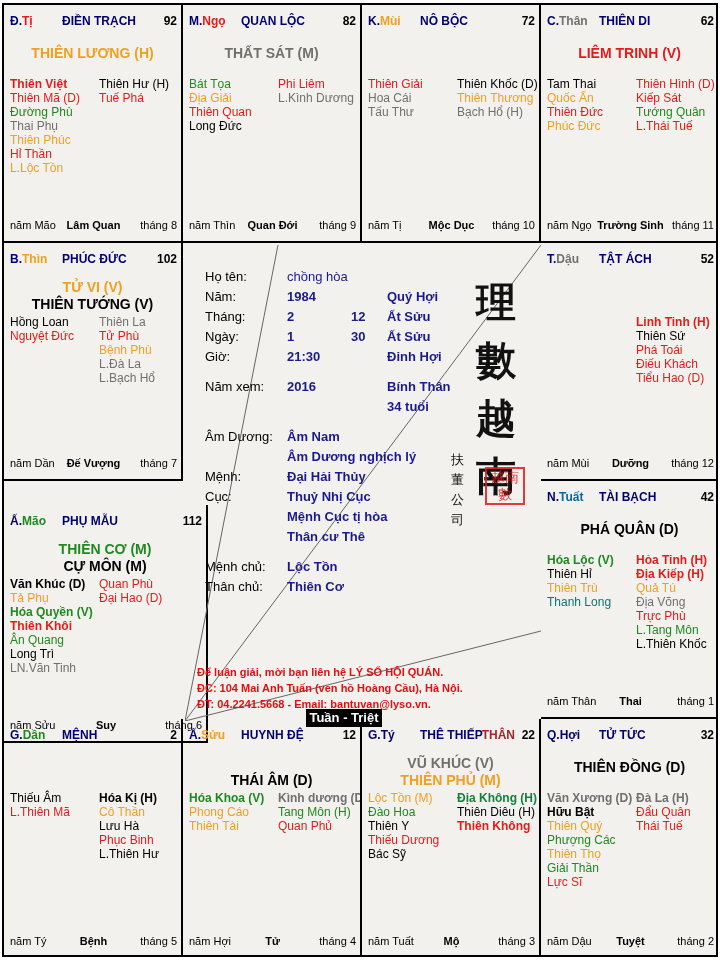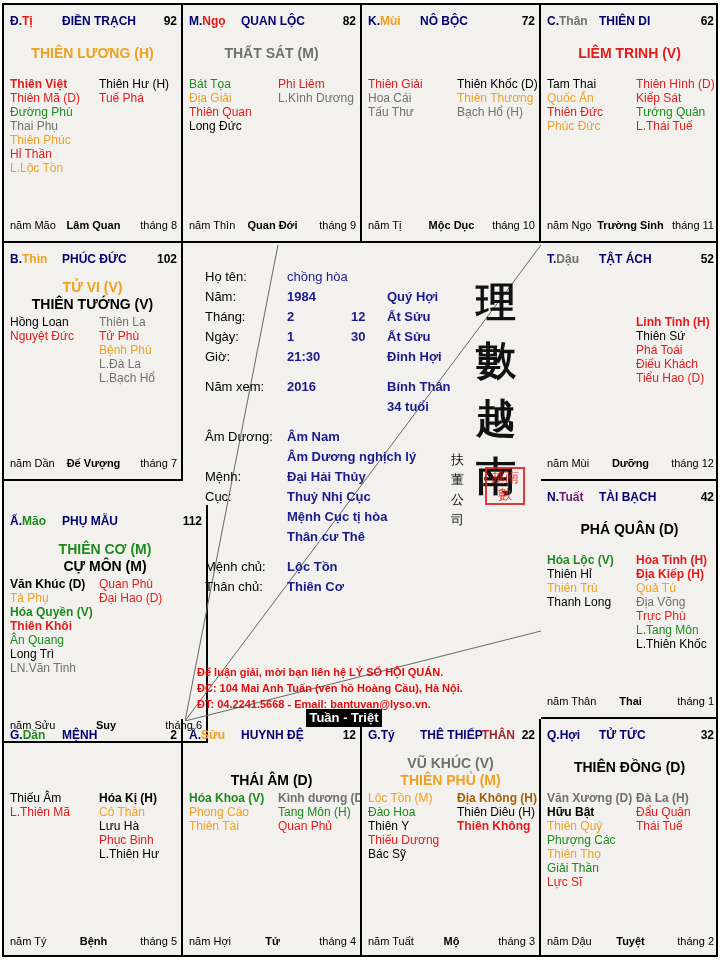--- a/index.html
+++ b/index.html
@@ -219,31 +219,31 @@
           </div>
         </div>
         <div class="ftr">
           <span class="yr">năm Sửu</span>
           <span class="st">Suy</span>
           <span class="mo">tháng 6</span>
         </div>
       </div>
       <div class="cell c3" style="left: 537px; top: 476px; width: 177px; height: 238px;">
         <div class="hdr">
-          <span class="pos"><span>N.</span><span style="color:#701a75">Tuất</span></span>
+          <span class="pos"><span>N.</span><span style="color:#0369a1">Tuất</span></span>
           <span class="palace">TÀI BẠCH</span>
           <span class="num">42</span>
         </div>
         <div class="major" style="top:40px;color:#000000">PHÁ QUÂN (D)</div>
         <div class="stars" style="top:72px">
           <div class="col l">
             <div class="star b" style="color:#1e8a1e">Hóa Lộc (V)</div>
             <div class="star" style="color:#000000">Thiên Hỉ</div>
             <div class="star" style="color:#f0a020">Thiên Trù</div>
-            <div class="star" style="color:#000000">Thanh Long</div>
+            <div class="star" style="color:#0f766e">Thanh Long</div>
           </div>
           <div class="col r">
             <div class="star b" style="color:#e41b1b">Hỏa Tinh (H)</div>
             <div class="star b" style="color:#e41b1b">Địa Kiếp (H)</div>
             <div class="star" style="color:#f0a020">Quả Tú</div>
             <div class="star" style="color:#707070">Địa Võng</div>
             <div class="star" style="color:#e41b1b">Trực Phù</div>
             <div class="star" style="color:#1e8a1e">L.Tang Môn</div>
             <div class="star" style="color:#000000">L.Thiên Khốc</div>
           </div>
@@ -315,21 +315,21 @@
         <div class="major" style="top:53px;color:#f0a020">THIÊN PHỦ (M)</div>
         <div class="stars" style="top:72px">
           <div class="col l">
             <div class="star" style="color:#f0a020">Lộc Tồn (M)</div>
             <div class="star" style="color:#1e8a1e">Đào Hoa</div>
             <div class="star" style="color:#000000">Thiên Y</div>
             <div class="star" style="color:#e41b1b">Thiếu Dương</div>
             <div class="star" style="color:#000000">Bác Sỹ</div>
           </div>
           <div class="col r">
-            <div class="star b" style="color:#a16207">Địa Không (H)</div>
+            <div class="star b" style="color:#15803d">Địa Không (H)</div>
             <div class="star" style="color:#000000">Thiên Diêu (H)</div>
             <div class="star b" style="color:#e41b1b">Thiên Không</div>
           </div>
         </div>
         <div class="ftr">
           <span class="yr">năm Tuất</span>
           <span class="st">Mộ</span>
           <span class="mo">tháng 3</span>
         </div>
       </div>

